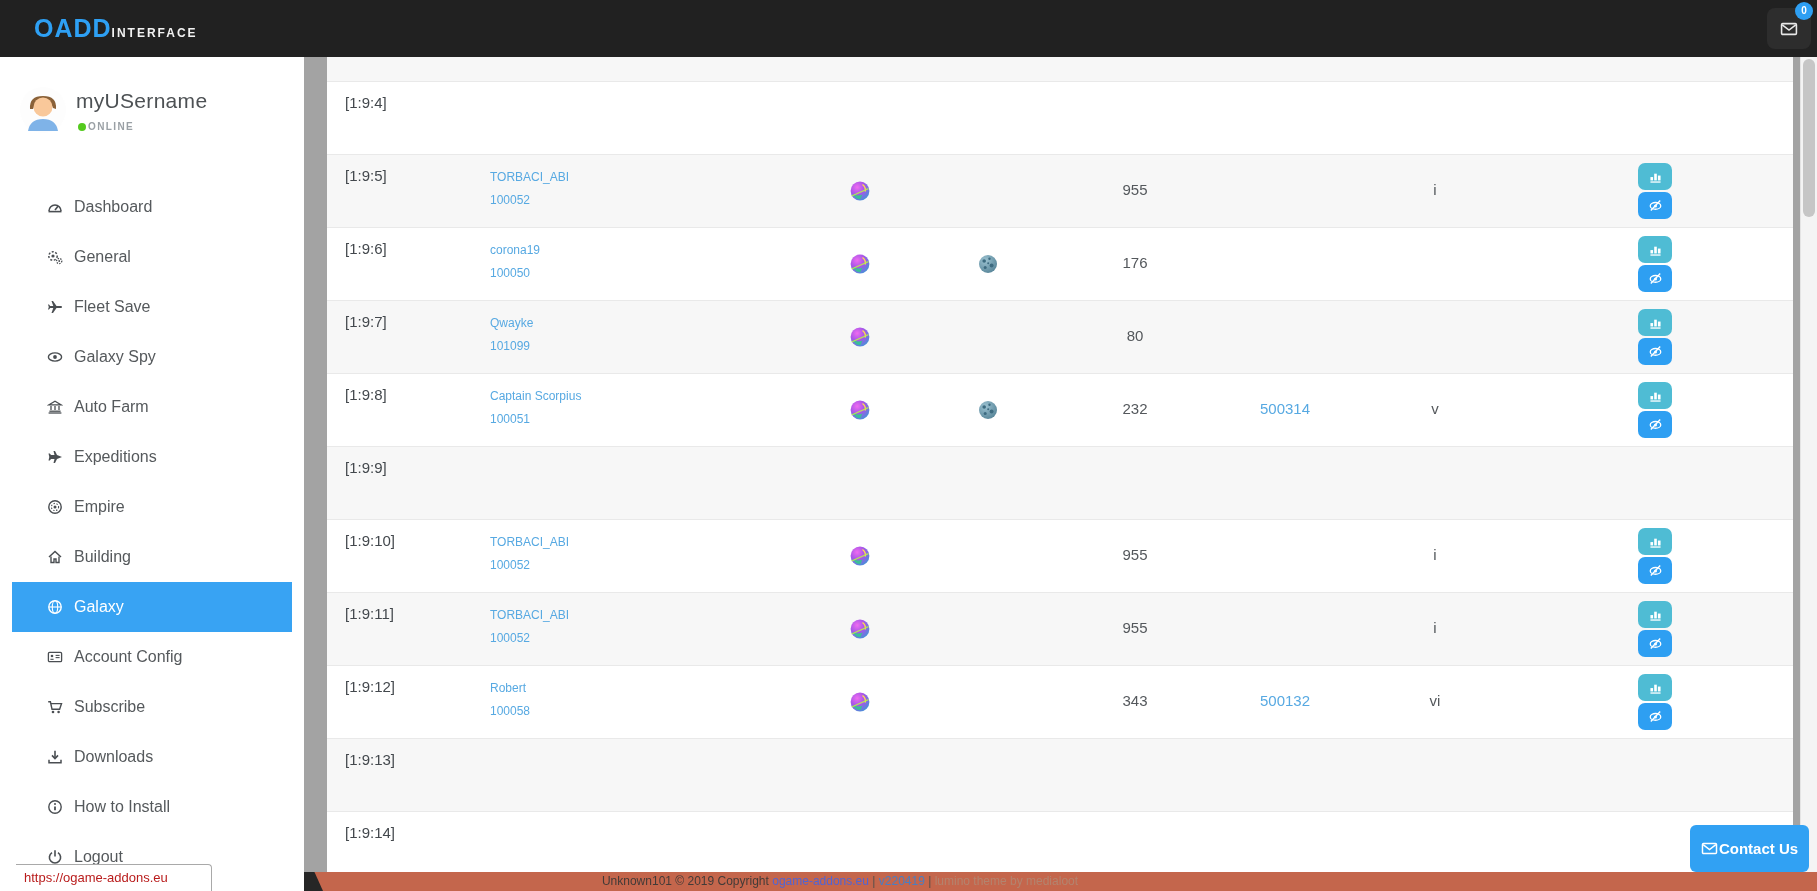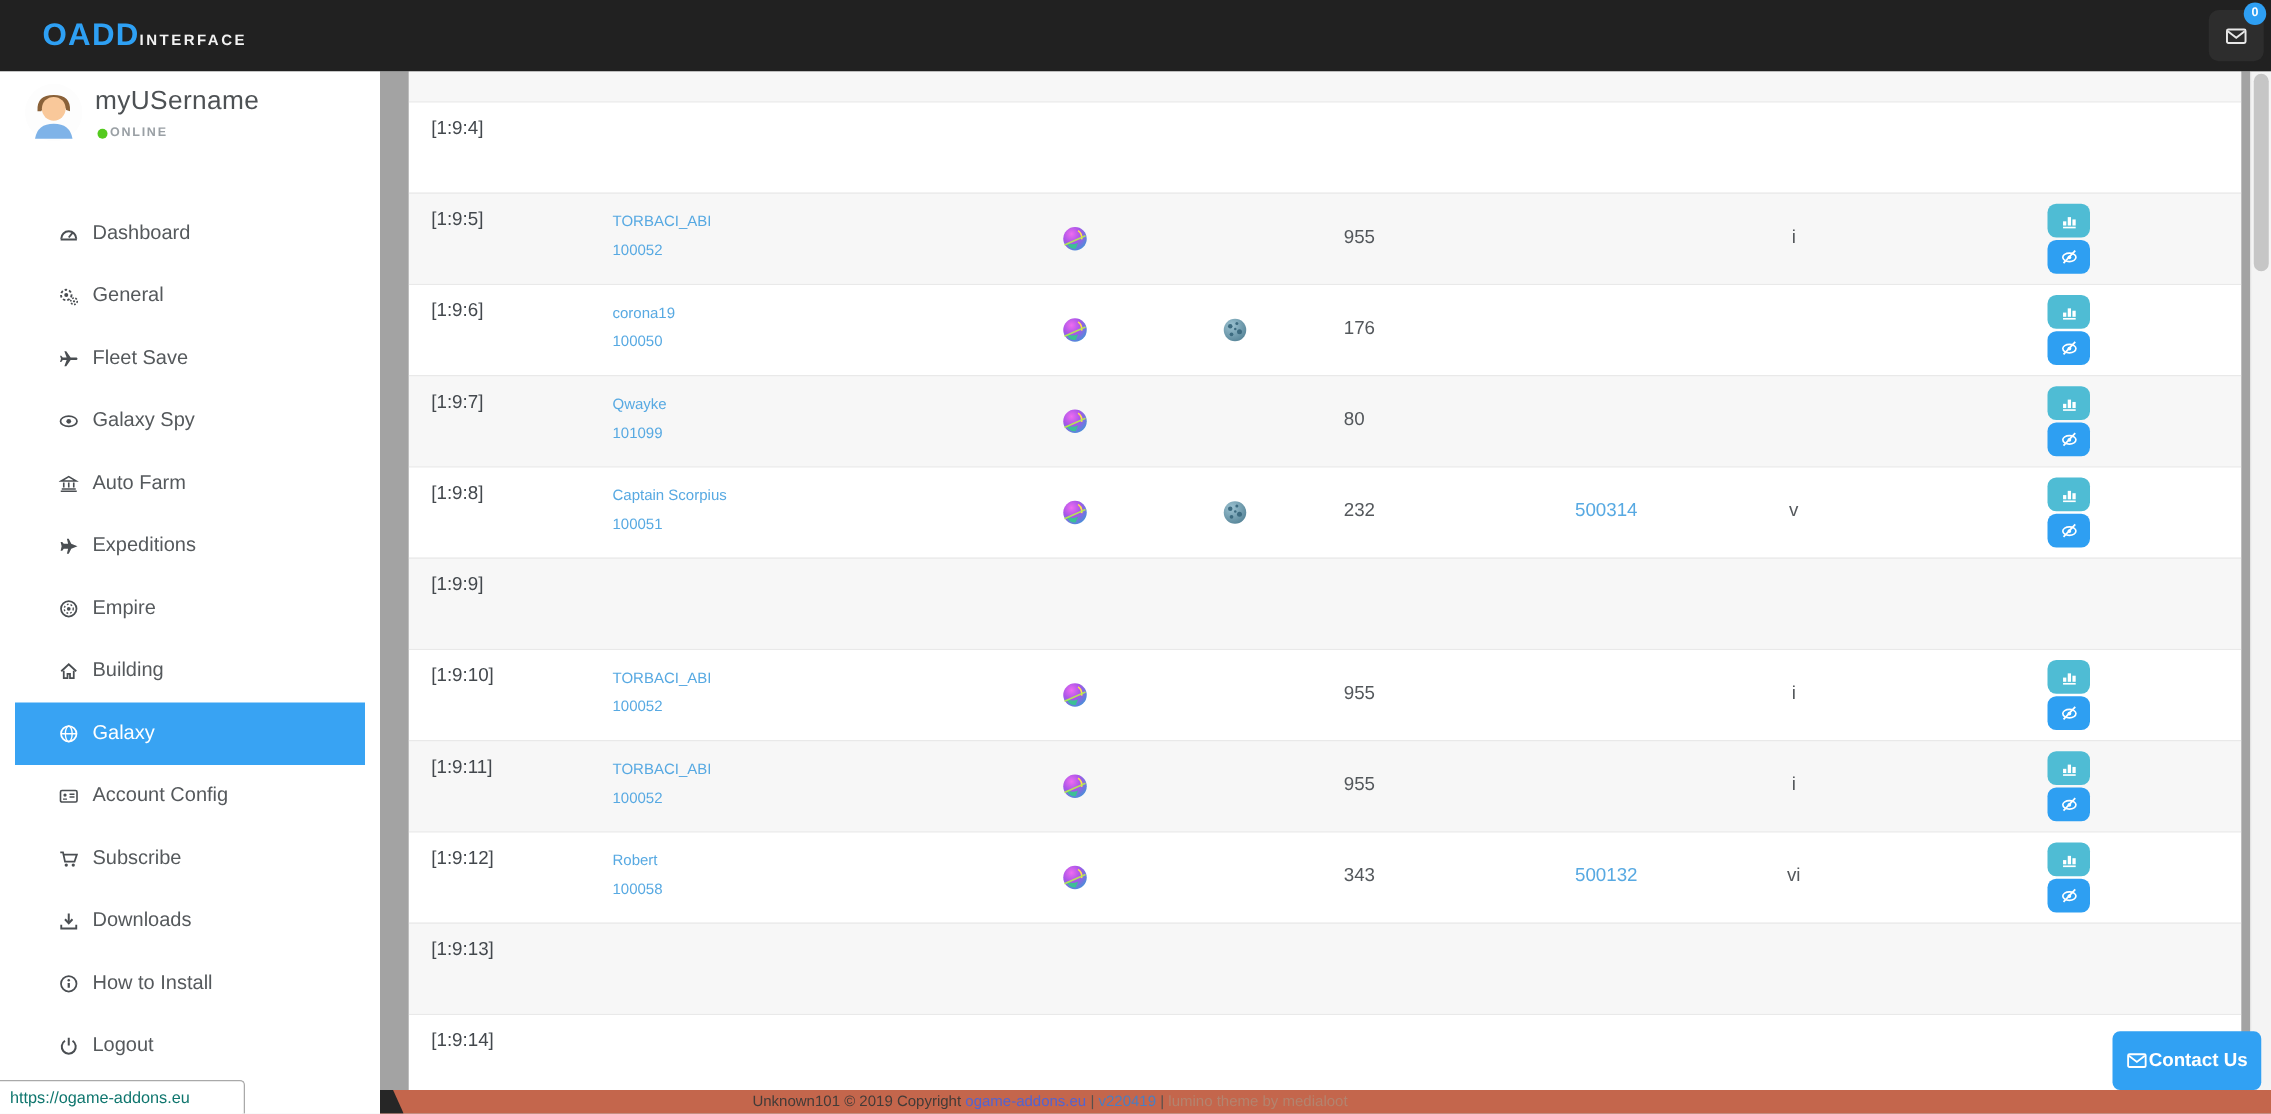--- a/index.html
+++ b/index.html
@@ -14,48 +14,48 @@
   .brand{position:absolute;left:34px;top:14px;display:flex;align-items:baseline;}
   .brand-main{color:#2ea0f4;font-size:25px;font-weight:700;letter-spacing:1px;}
   .brand-suffix{color:#f2f2f2;font-size:12px;font-weight:700;letter-spacing:2px;}
   .msg-btn{position:absolute;right:6px;top:8px;width:44px;height:41px;border:0;border-radius:8px;
     background:#2d2d2d;display:flex;align-items:center;justify-content:center;cursor:pointer;}
   .msg-btn svg{width:18px;height:18px;color:#e8e8e8;}
   .msg-badge{position:absolute;right:-2px;top:-6px;min-width:18px;height:18px;border-radius:10px;
     background:#2e9ff3;color:#fff;font-size:10px;font-weight:700;line-height:18px;text-align:center;}
   
   .sidebar{position:absolute;top:57px;left:0;width:304px;bottom:0;background:#fff;z-index:30;}
-  .profile{height:85px;padding:12px 0 0 16px;box-sizing:border-box;position:relative;}
+  .profile{height:85px;padding:12px 0 0 16px;box-sizing:border-box;position:relative;margin-top:20px;}
   .avatar{position:absolute;left:20px;top:10px;width:46px;height:46px;}
   .uname{position:absolute;left:76px;top:12px;font-size:21px;color:#4d5154;letter-spacing:.3px;}
   .ustatus{position:absolute;left:78px;top:44px;display:flex;align-items:center;gap:2px;}
   .dot{width:8px;height:8px;border-radius:50%;background:#54ca1e;}
   .status-txt{font-size:10px;font-weight:700;letter-spacing:1.4px;color:#9aa0a5;}
   .menu{list-style:none;margin:12px;padding:8px 0 0 0;}
   .menu li{height:50px;display:flex;align-items:center;gap:11px;padding-left:35px;
     color:#55595c;font-size:16px;cursor:pointer;}
   .menu li svg{width:16px;height:16px;color:#4a4e52;flex:0 0 auto;}
   .menu li.active{background:#38a3f3;color:#fff;}
   .menu li.active svg{color:#fff;}
-  .url-tip{position:absolute;left:0;bottom:0;width:196px;height:27px;background:#fff;
+  .url-tip{position:absolute;left:16px;bottom:0;width:196px;height:27px;background:#fff;
     border:1px solid #a9a9a9;border-left:0;border-bottom:0;border-top-right-radius:4px;
-    box-sizing:border-box;font-size:13px;color:#0f766e;line-height:25px;padding-left:8px;z-index:50;}
+    box-sizing:border-box;font-size:13px;color:#b91c1c;line-height:25px;padding-left:8px;z-index:50;}
   
   .main{position:absolute;top:57px;left:304px;right:0;bottom:0;background:#a3a3a3;}
   .card{position:absolute;left:23px;top:0;width:1466px;bottom:19px;background:#fff;overflow:hidden;}
   .row{position:relative;height:72px;border-top:1px solid #e9e9e9;background:#fff;}
   .row.partial{height:24px;border-top:0;}
   .row.shaded{background:#f7f7f7;}
   .cell-coord{position:absolute;left:18px;top:12px;font-size:15px;color:#43484d;}
   .cell-player{position:absolute;left:163px;top:11px;display:flex;flex-direction:column;line-height:23px;}
   .plink{color:#57a9e2;font-size:12px;}
   .cell-planet{position:absolute;left:522px;top:25px;width:22px;height:22px;}
   .cell-moon{position:absolute;left:650px;top:25px;width:22px;height:22px;}
   .cell-planet svg,.cell-moon svg{width:22px;height:22px;}
-  .cell-activity{position:absolute;left:748px;top:26px;width:120px;text-align:left;font-size:15px;color:#54585c;}
+  .cell-activity{position:absolute;left:748px;top:26px;width:120px;text-align:center;font-size:15px;color:#54585c;}
   .cell-moonid{position:absolute;left:898px;top:26px;width:120px;text-align:center;font-size:15px;}
   .cell-rank{position:absolute;left:1048px;top:26px;width:120px;text-align:center;font-size:15px;color:#54585c;}
   .cell-actions{position:absolute;left:1311px;top:8px;display:flex;flex-direction:column;gap:2px;}
   .abtn{width:34px;height:27px;border:0;border-radius:7px;display:flex;align-items:center;
     justify-content:center;cursor:pointer;padding:0;}
   .abtn svg{width:15px;height:15px;color:#fff;}
   .abtn.stats{background:#4fbcd4;}
   .abtn.view{background:#2e9ff2;}
   
   .footer{position:absolute;left:0;right:0;bottom:0;height:19px;background:#c4664c;z-index:20;}

